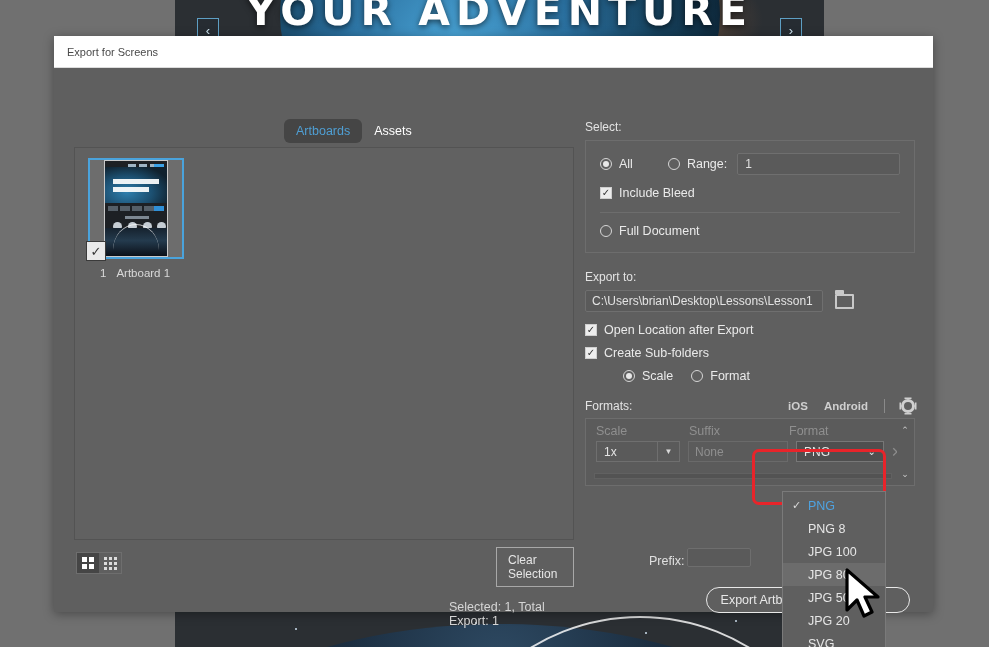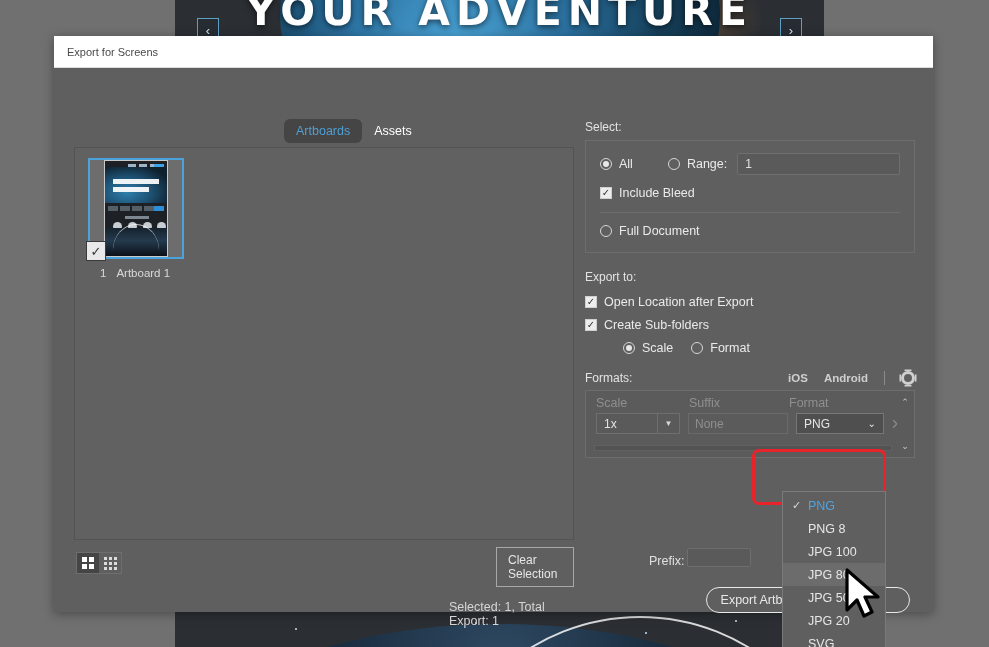--- a/index.html
+++ b/index.html
@@ -464,20 +464,24 @@
           <span class="ctl-label">Include Bleed</span>
         </div>
         <div class="divider"></div>
         <div class="row">
           <span class="radio"></span>
           <span class="ctl-label">Full Document</span>
         </div>
       </div>
 
       <div class="sec-label" style="margin-top:17px">Export to:</div>
+      <div class="row">
+        <span class="path-input">C:\Users\brian\Desktop\Lessons\Lesson1</span>
+        <span class="folder-ic"></span>
+      </div>
       <div class="row" style="margin-top:11px">
         <span class="checkbox">✓</span>
         <span class="ctl-label">Open Location after Export</span>
       </div>
       <div class="row" style="margin-top:9px">
         <span class="checkbox">✓</span>
         <span class="ctl-label">Create Sub-folders</span>
       </div>
       <div class="row" style="margin-top:9px; padding-left:38px">
         <span class="radio on"></span>

